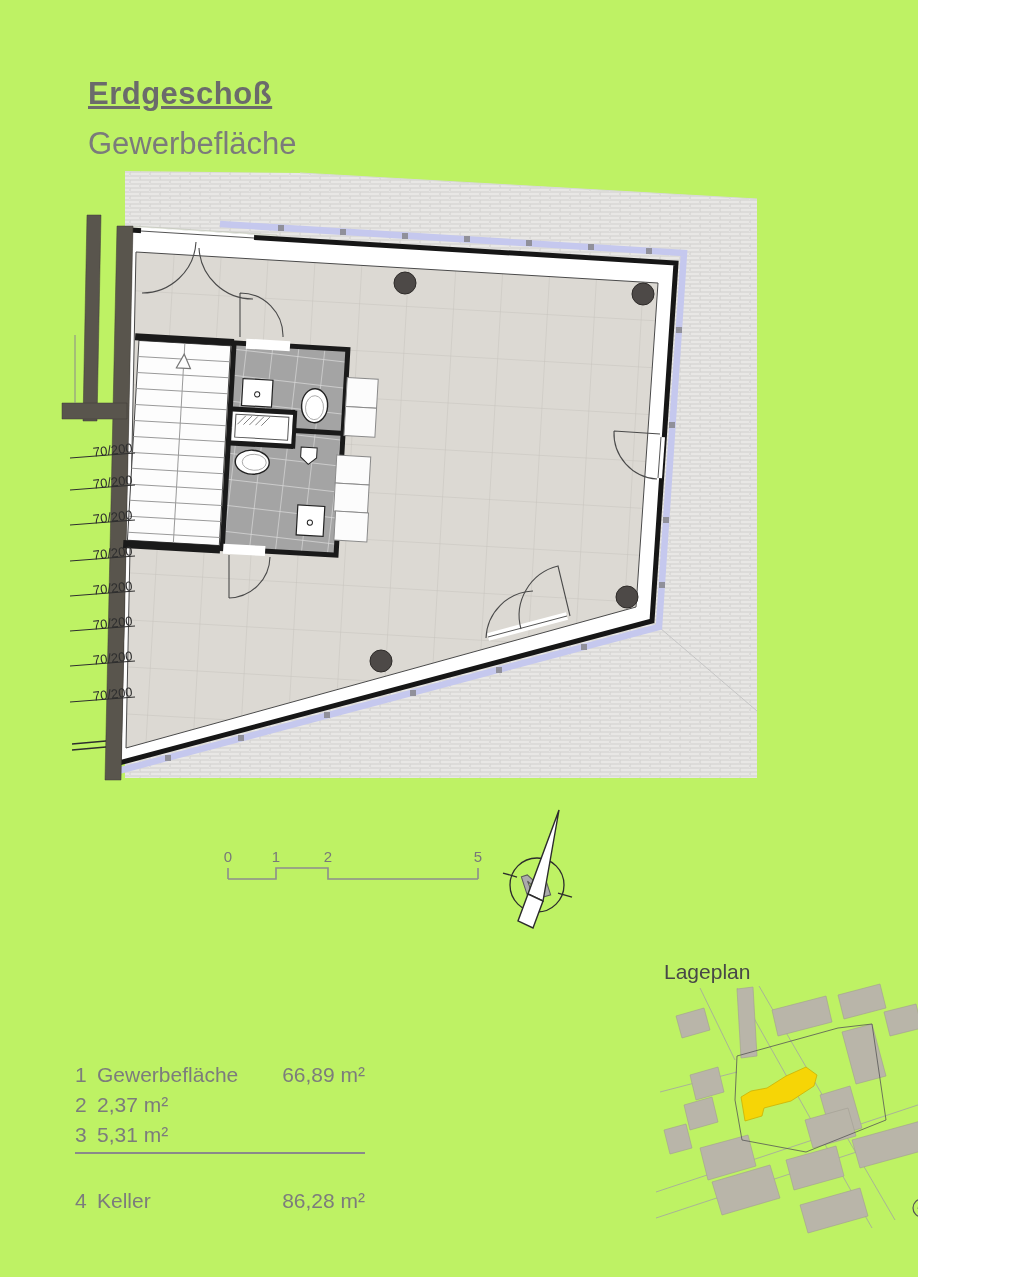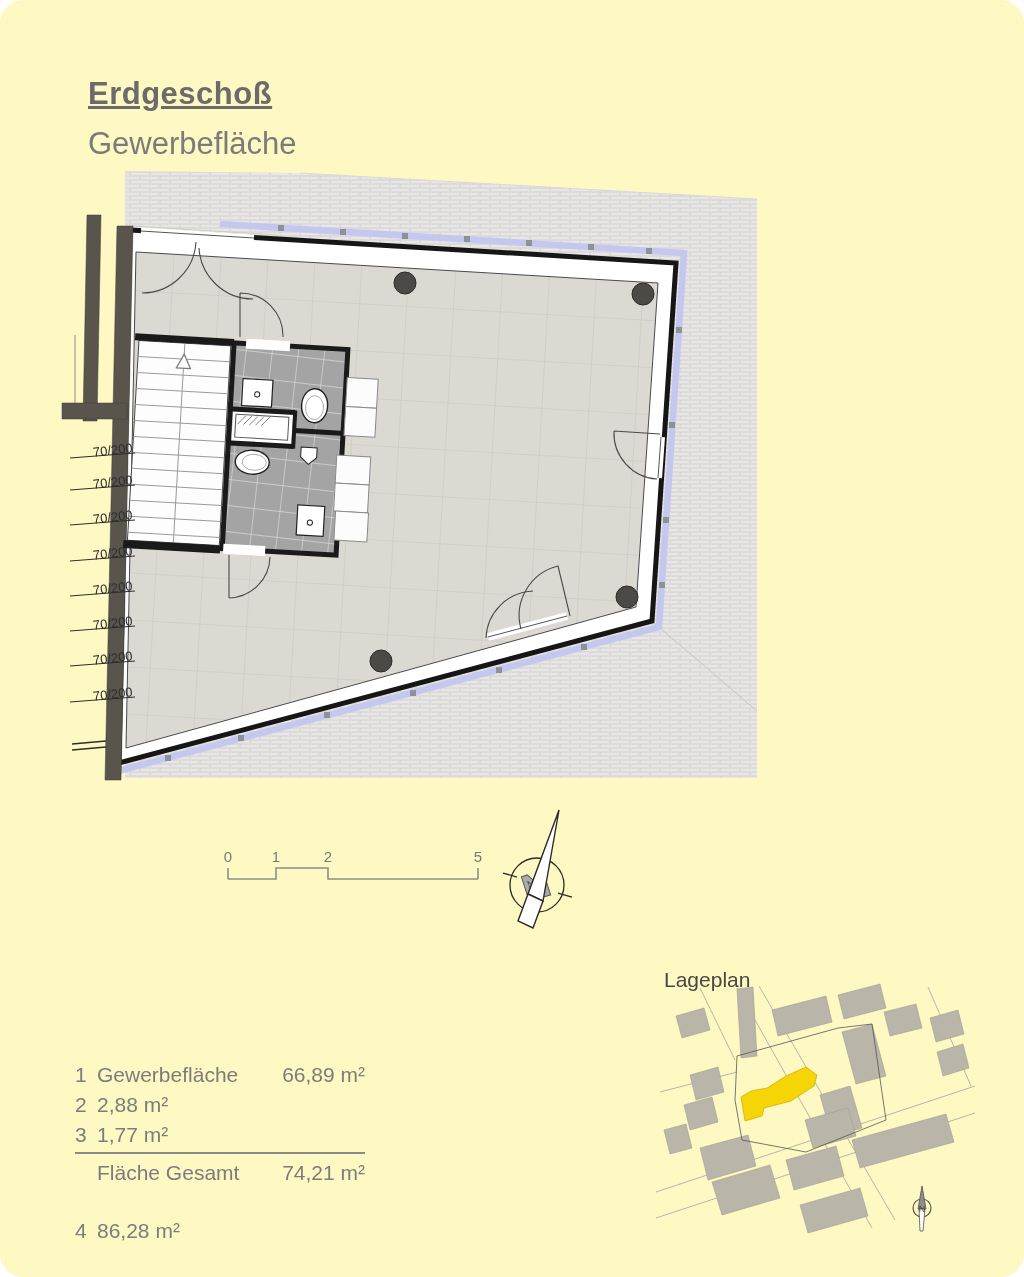--- a/index.html
+++ b/index.html
@@ -1,24 +1,24 @@
 <!DOCTYPE html>
 <html><head>
 <meta charset="utf-8">
 <style>
   html,body{margin:0;padding:0;background:#ffffff;}
-  .page{position:relative;width:1024px;height:1277px;background:#fef9c3;overflow:hidden;
-        font-family:"Liberation Sans", sans-serif;border-radius:23px;}
+  .page{position:relative;width:918px;height:1277px;background:#bef264;overflow:hidden;
+        font-family:"Liberation Sans", sans-serif;}
   .title{position:absolute;left:88px;top:76px;font-size:31px;font-weight:bold;
          color:#6b6b6b;text-decoration:underline;letter-spacing:.5px;}
   .subtitle{position:absolute;left:88px;top:126px;font-size:31px;color:#7b7b7b;}
   .plan-svg{position:absolute;left:0;top:0;}
   .scale-svg{position:absolute;left:0;top:0;}
   .map-svg{position:absolute;left:0;top:0;}
-  .lageplan-title{position:absolute;left:664px;top:960px;font-size:21px;color:#474747;margin-top:8px;}
+  .lageplan-title{position:absolute;left:664px;top:960px;font-size:21px;color:#474747;}
   .area-table{position:absolute;left:75px;top:1060px;width:290px;font-size:21px;color:#7c7c7c;}
   .arow{display:flex;align-items:baseline;line-height:30px;}
   .arow .num{width:22px;flex:0 0 22px;}
   .arow .lbl{flex:1 1 auto;}
   .arow .val{flex:0 0 auto;text-align:center;}
   .rule{border-bottom:2px solid #8a8a8a;margin:2px 0 4px 0;}
   .gap{height:28px;}
   svg text{font-family:"Liberation Sans", sans-serif;}
 </style>
 </head>
@@ -261,32 +261,28 @@
   </svg>
 
   <div class="area-table">
     <div class="arow">
       <span class="num">1</span>
       <span class="lbl">Gewerbefläche</span>
       <span class="val">66,89 m²</span>
     </div>
     <div class="arow">
       <span class="num">2</span>
-      <span class="val">2,88 m²</span>
+      <span class="val">2,37 m²</span>
     </div>
     <div class="arow">
       <span class="num">3</span>
-      <span class="val">1,77 m²</span>
+      <span class="val">5,31 m²</span>
     </div>
     <div class="rule"></div>
-    <div class="arow">
-      <span class="num"></span>
-      <span class="lbl">Fläche Gesamt</span>
-      <span class="val">74,21 m²</span>
-    </div>
     <div class="gap"></div>
     <div class="arow">
       <span class="num">4</span>
+      <span class="lbl">Keller</span>
       <span class="val">86,28 m²</span>
     </div>
   </div>
 
 </div>
 
 </body></html>

